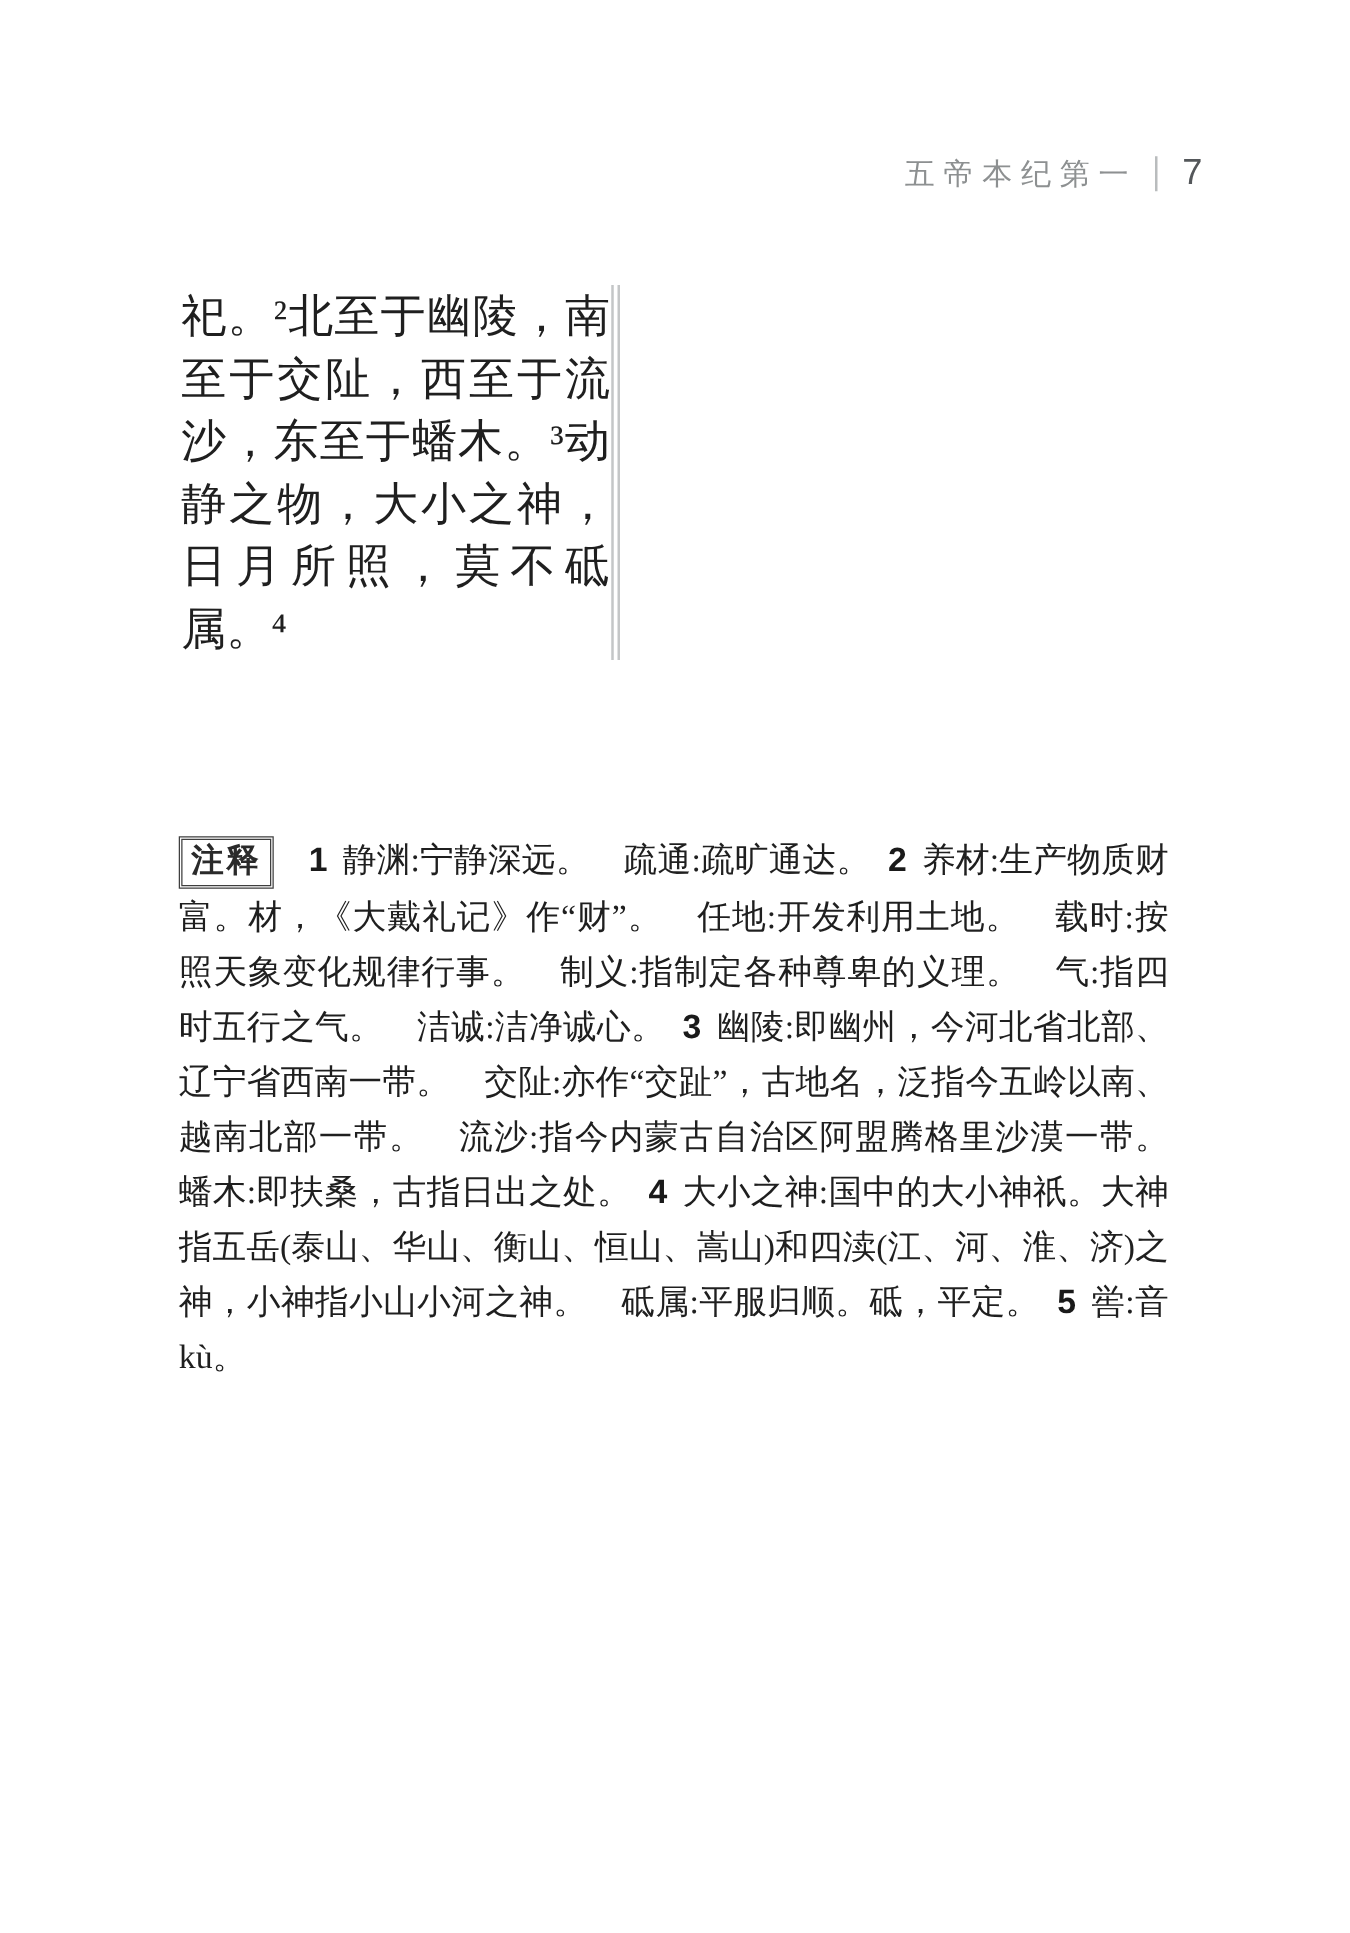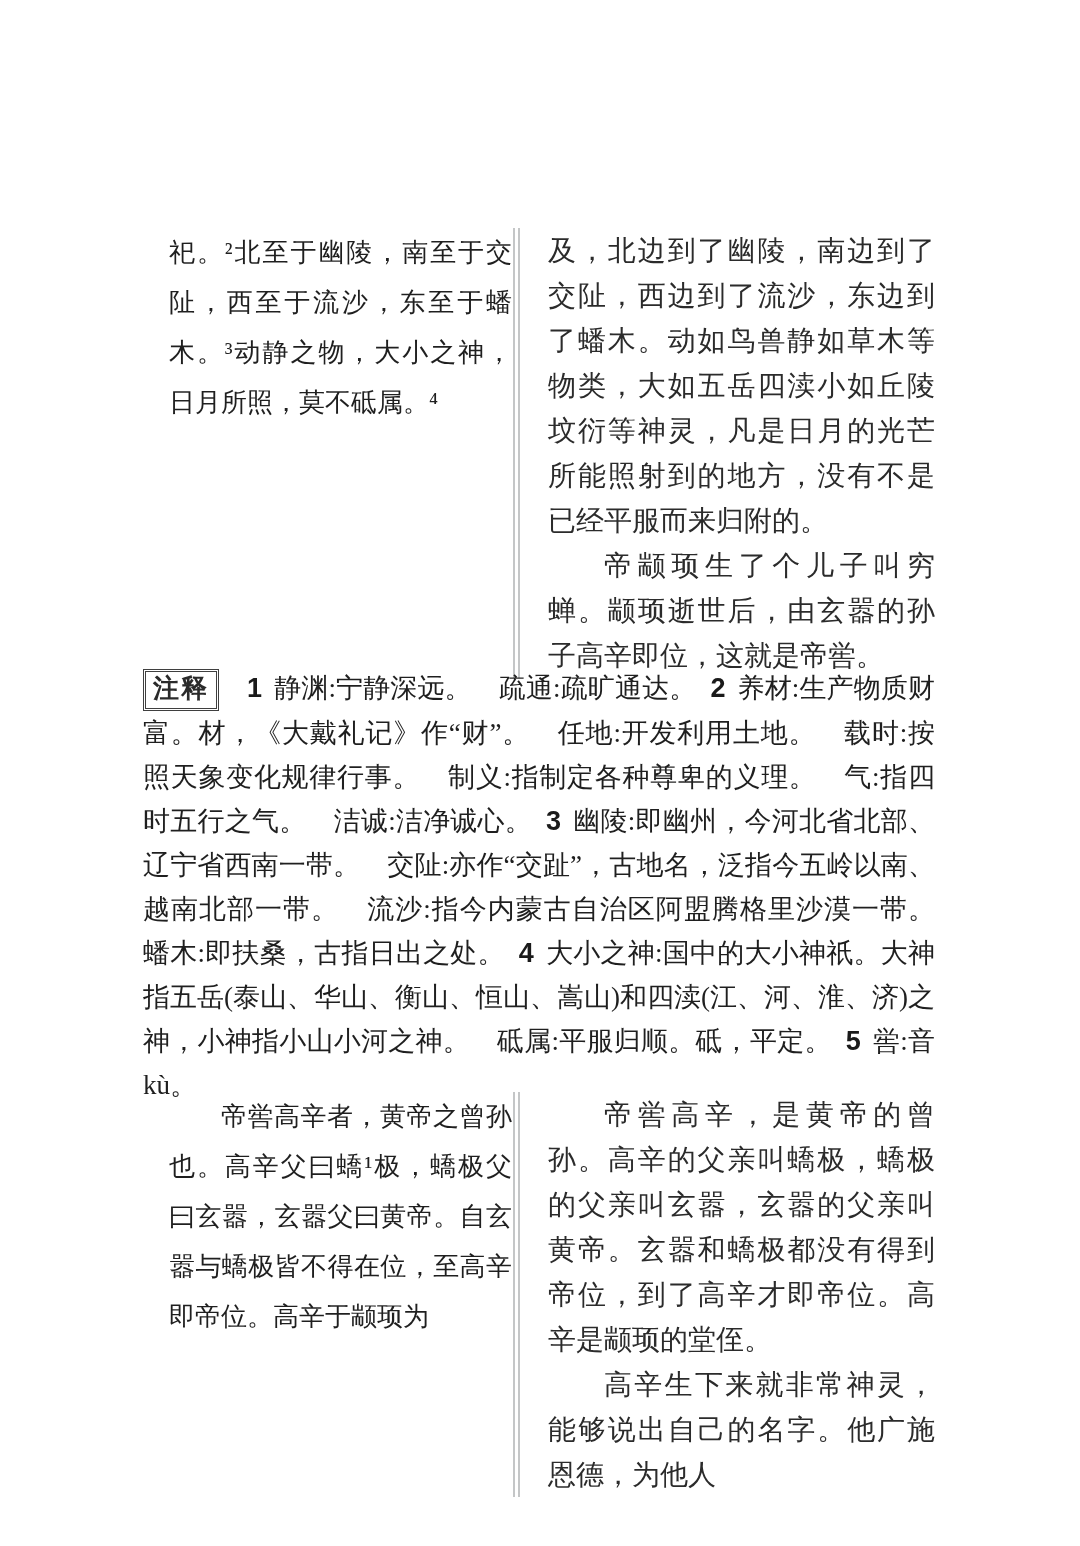--- a/index.html
+++ b/index.html
@@ -44,25 +44,24 @@
     position: absolute;
     left: 145px; width: 790px;
     display: flex;
     align-items: stretch;
   }
   .section.top    { top: 228px; }
   .section.bottom { top: 1092px; }
 
   .col.classical {
     flex: 0 0 343px;
-    font-size: 26px;
+    font-size: 36px;
     line-height: 50px;
     text-align: justify;
     color: #1f1f1f;
-    margin-left: 24px;
   }
   .vdivider {
     flex: 0 0 7px;
     margin-left: 1px;
     margin-right: 28px;
     border-left: 2px solid #c4c6c7;
     border-right: 2px solid #c4c6c7;
     align-self: stretch;
   }
   .col.translation {
@@ -101,40 +100,31 @@
     margin: 0 12px 0 14px;
     color: #1a1a1a;
   }
   .note-num.first { margin-left: 0; }
 </style>
 </head>
 <body>
 
 <div class="page">
 
+  <div class="header">
+    <span class="chapter">五帝本纪第一</span>
+    <span class="header-sep"></span>
+    <span class="pagenum">7</span>
+  </div>
 
   <div class="section top">
     <div class="col classical">
       <p>祀。²北至于幽陵，南至于交阯，西至于流沙，东至于蟠木。³动静之物，大小之神，日月所照，莫不砥属。⁴</p>
     </div>
     <div class="vdivider"></div>
-    <div class="col translation">
-      <p>及，北边到了幽陵，南边到了交阯，西边到了流沙，东边到了蟠木。动如鸟兽静如草木等物类，大如五岳四渎小如丘陵坟衍等神灵，凡是日月的光芒所能照射到的地方，没有不是已经平服而来归附的。</p>
-      <p class="indent">帝颛顼生了个儿子叫穷蝉。颛顼逝世后，由玄嚣的孙子高辛即位，这就是帝喾。</p>
-    </div>
   </div>
 
   <div class="notes">
     <span class="notes-label">注释</span><span class="note-num first">1</span><span class="note-text">静渊:宁静深远。　疏通:疏旷通达。</span><span class="note-num">2</span><span class="note-text">养材:生产物质财富。材，《大戴礼记》作“财”。　任地:开发利用土地。　载时:按照天象变化规律行事。　制义:指制定各种尊卑的义理。　气:指四时五行之气。　洁诚:洁净诚心。</span><span class="note-num">3</span><span class="note-text">幽陵:即幽州，今河北省北部、辽宁省西南一带。　交阯:亦作“交趾”，古地名，泛指今五岭以南、越南北部一带。　流沙:指今内蒙古自治区阿盟腾格里沙漠一带。　蟠木:即扶桑，古指日出之处。</span><span class="note-num">4</span><span class="note-text">大小之神:国中的大小神祇。大神指五岳(泰山、华山、衡山、恒山、嵩山)和四渎(江、河、淮、济)之神，小神指小山小河之神。　砥属:平服归顺。砥，平定。</span><span class="note-num">5</span><span class="note-text">喾:音 kù。</span>
   </div>
 
-  <div class="section bottom">
-    <div class="col classical">
-      <p class="indent">帝喾高辛者，黄帝之曾孙也。高辛父曰蟜¹极，蟜极父曰玄嚣，玄嚣父曰黄帝。自玄嚣与蟜极皆不得在位，至高辛即帝位。高辛于颛顼为</p>
-    </div>
-    <div class="vdivider"></div>
-    <div class="col translation">
-      <p class="indent">帝喾高辛，是黄帝的曾孙。高辛的父亲叫蟜极，蟜极的父亲叫玄嚣，玄嚣的父亲叫黄帝。玄嚣和蟜极都没有得到帝位，到了高辛才即帝位。高辛是颛顼的堂侄。</p>
-      <p class="indent">高辛生下来就非常神灵，能够说出自己的名字。他广施恩德，为他人</p>
-    </div>
-  </div>
 
 </div>
 
 </body></html>

